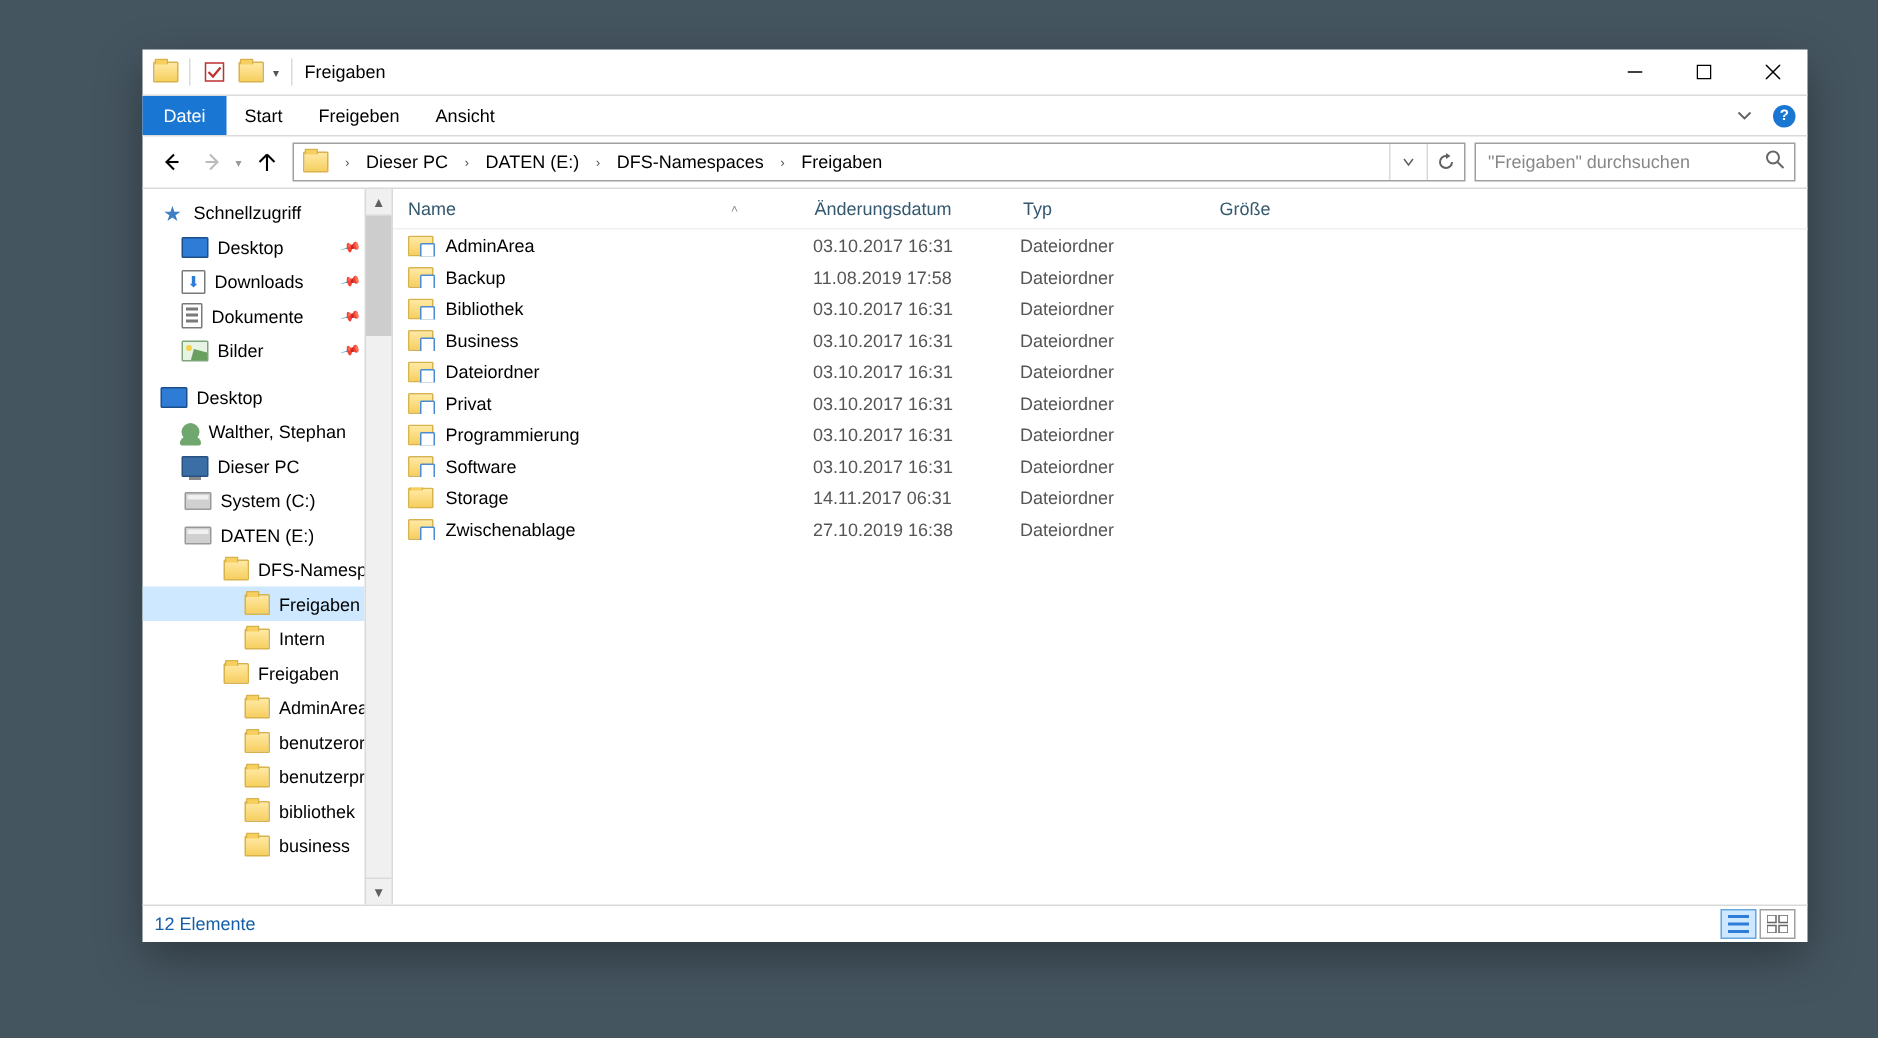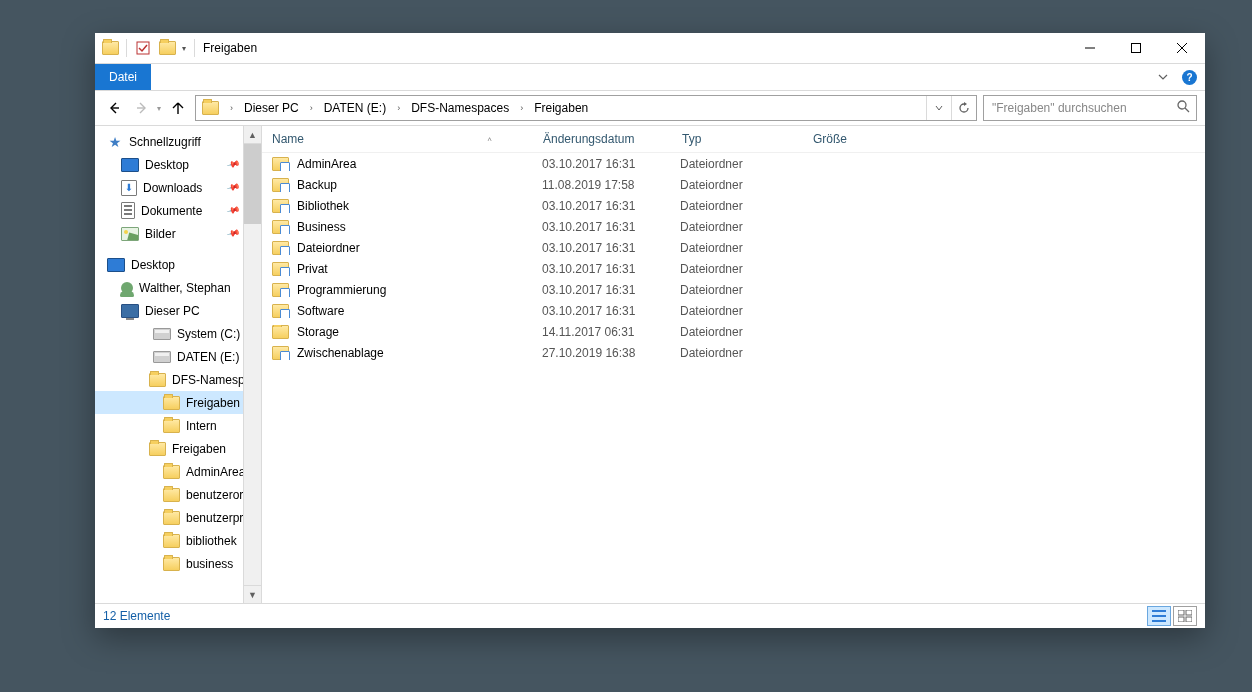--- a/index.html
+++ b/index.html
@@ -102,21 +102,21 @@
   .cell.type{width:110px;color:var(--muted);}
   .cell.size{width:90px;color:var(--muted);text-align:right;}
   
   .statusbar{height:24px;border-top:1px solid var(--border);display:flex;align-items:center;padding:0 8px;color:var(--link);}
   .view-toggles{margin-left:auto;display:flex;gap:2px;}
   .vt{width:22px;height:18px;border:1px solid var(--border-dark);display:flex;align-items:center;justify-content:center;background:#fff;}
   .vt.active{background:var(--sel);border-color:#6aa7df;}
   
   .ind-0{padding-left:12px;}
   .ind-1{padding-left:26px;}
-  .ind-2{padding-left:58px;}
+  .ind-2{padding-left:28px;}
   .ind-3{padding-left:54px;}
   .ind-4{padding-left:68px;}
 </style>
 </head>
 <body>
 
 <div class="desktop">
   <div class="window">
 
     <div class="titlebar">
@@ -153,20 +153,25 @@
             <svg width="10" height="10">
               <line x1="0" y1="0" x2="10" y2="10" stroke="#000"></line>
               <line x1="10" y1="0" x2="0" y2="10" stroke="#000"></line>
             </svg>
           </div>
       </div>
     </div>
 
     <div class="ribbon">
       <div class="ribbon-tab file">Datei</div>
+      <div id="ribbon-dyn" style="display: flex;">
+          <div class="ribbon-tab">Start</div>
+          <div class="ribbon-tab">Freigeben</div>
+          <div class="ribbon-tab">Ansicht</div>
+        </div>
       <div class="ribbon-right">
         <div class="chevron-btn">
           <svg width="10" height="10">
               <path d="M1 3 L5 7 L9 3" fill="none" stroke="#606060" stroke-width="1.2"></path>
             </svg>
         </div>
         <div class="help-badge">?</div>
       </div>
     </div>
 

